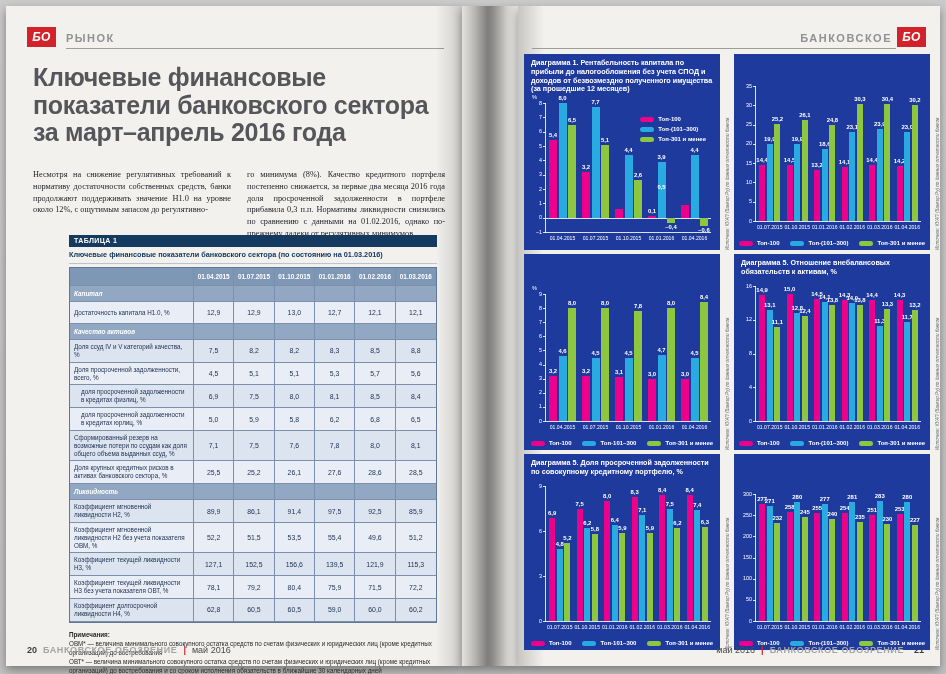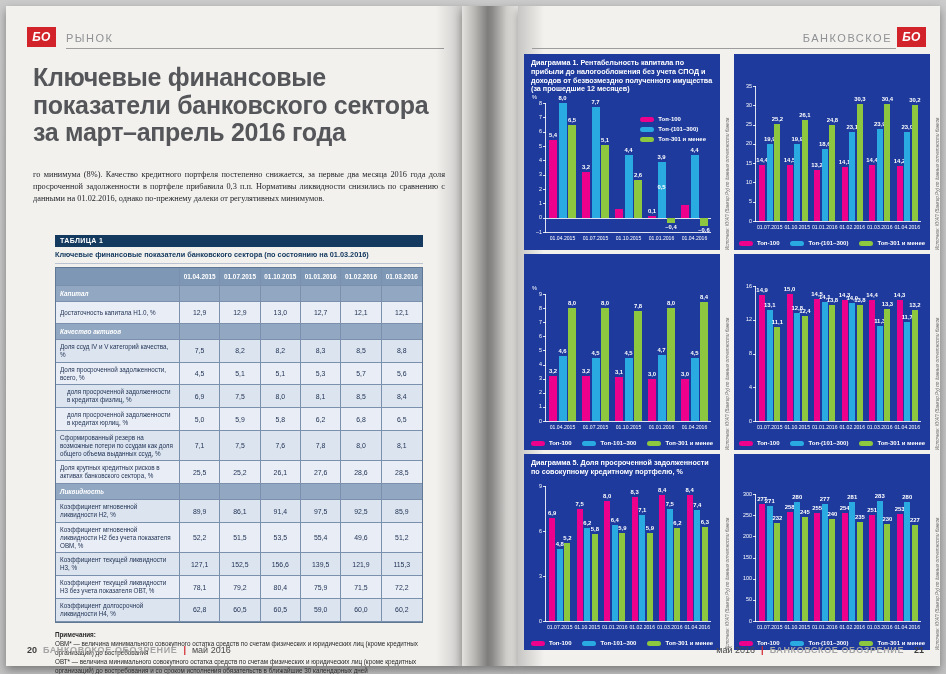--- a/index.html
+++ b/index.html
@@ -12,32 +12,32 @@
           background:linear-gradient(90deg,#e3e2df 0%,#b9b8b5 22%,#7e7d7b 46%,#8a8987 54%,#cfcecb 80%,#e9e8e5 100%);
           box-shadow:0 4px 9px rgba(0,0,0,.38);}
   .page-left::after{content:"";position:absolute;top:0;right:0;width:26px;height:100%;
           background:linear-gradient(90deg,rgba(0,0,0,0),rgba(0,0,0,.16));}
   .page-right::before{content:"";position:absolute;top:0;left:0;width:26px;height:100%;
           background:linear-gradient(90deg,rgba(0,0,0,.18),rgba(0,0,0,0));}
 
   
   .logo{position:absolute;width:29px;height:20px;background:#d2232a;color:#fff;font-weight:bold;
         font-style:italic;font-size:12px;display:flex;align-items:center;justify-content:center;letter-spacing:.5px;}
-  .kicker{position:absolute;font-size:11px;font-weight:normal;letter-spacing:1.5px;color:#8f9194;}
+  .kicker{position:absolute;font-size:11px;font-weight:bold;letter-spacing:1.5px;color:#8f9194;}
   .hrule{position:absolute;height:1px;background:#9d9d9d;}
 
   
   .lp-title{position:absolute;left:27px;top:58px;width:414px;font-size:25px;line-height:1.1;
             font-weight:bold;color:#55565a;letter-spacing:-.3px;}
   .lp-intro{position:absolute;left:27px;top:163px;width:412px;display:flex;gap:16px;}
   .lp-intro p{margin:0;flex:1;font-family:"Liberation Serif",serif;font-size:8.3px;line-height:1.42;
               color:#23242a;text-align:justify;}
 
   
-  .lp-table{position:absolute;left:13px;top:229px;width:368px;padding-left:36px;}
+  .lp-table{position:absolute;left:27px;top:229px;width:368px;padding-left:36px;}
   .tbl-tag{background:#153a60;color:#fff;font-size:7px;font-weight:bold;letter-spacing:.4px;
            padding:2px 5px 3px;}
   .tbl-caption{color:#153a60;font-size:7.3px;font-weight:bold;padding:3px 0 4px;border-bottom:1px solid #b9c3d2;}
   .tgrid{display:grid;grid-template-columns:124px repeat(6,1fr);border:1px solid #5e7896;margin-top:3px;}
   .tgrid>div{border-right:1px solid #7b90ad;border-bottom:1px solid #7b90ad;display:flex;align-items:center;}
   .tgrid>div:nth-child(7n){border-right:none;}
   .th{background:#7e97b5;color:#fff;font-weight:bold;font-size:6.4px;justify-content:center;padding:5px 0;}
   .sec{background:#92a8c2;min-height:11px;}
   .sec.lbl{color:#fff;font-weight:bold;font-style:italic;font-size:6.4px;padding:2px 4px;}
   .td{font-size:6.9px;color:#1c2f52;min-height:15px;}
@@ -85,20 +85,21 @@
 <div class="stage">
 
   <div class="page page-left">
     <div class="logo" style="left:21px;top:21px;">БО</div>
     <div class="kicker" style="left:60px;top:26px;">РЫНОК</div>
     <div class="hrule" style="left:60px;right:18px;top:42px;"></div>
 
     <div class="lp-title">Ключевые финансовые показатели банковского сектора за март–апрель 2016 года</div>
 
     <div class="lp-intro">
+      <p>Несмотря на снижение регулятивных требований к нормативу достаточности собственных средств, банки продолжают поддерживать значение Н1.0 на уровне около 12%, с ощутимым запасом до регулятивно-</p>
       <p>го минимума (8%). Качество кредитного портфеля постепенно снижается, за первые два месяца 2016 года доля просроченной задолженности в портфеле прибавила 0,3 п.п. Нормативы ликвидности снизились по сравнению с данными на 01.02.2016, однако по-прежнему далеки от регулятивных минимумов.</p>
     </div>
 
     <div class="lp-table">
       <div class="tbl-tag">ТАБЛИЦА 1</div>
       <div class="tbl-caption">Ключевые финансовые показатели банковского сектора (по состоянию на 01.03.2016)</div>
       <div class="tgrid" id="table-grid">
           <div class="th"></div>
           <div class="th">01.04.2015</div>
           <div class="th">01.07.2015</div>
@@ -458,20 +459,21 @@
               <span>Топ-101–300</span>
             </div>
             <div class="lg-item">
               <span class="lg-sw" style="background: rgb(141, 198, 63);"></span>
               <span>Топ-301 и менее</span>
             </div>
           </div>
         <div class="chart-source">Источник: КУАП (Банкир.Ру) по данным отчетности банков</div>
       </div>
       <div class="chart-panel">
+        <div class="chart-title">Диаграмма 5. Отношение внебалансовых обязательств к активам, %</div>
         <div class="chart-plot" style="top: 32px; bottom: 28px;">
             <div class="ytick" style="top: 131.5px;">0</div>
             <div class="ymark" style="top: 135px;"></div>
             <div class="ytick" style="top: 97.75px;">4</div>
             <div class="ymark" style="top: 101.25px;"></div>
             <div class="ytick" style="top: 64px;">8</div>
             <div class="ymark" style="top: 67.5px;"></div>
             <div class="ytick" style="top: 30.25px;">12</div>
             <div class="ymark" style="top: 33.75px;"></div>
             <div class="ytick" style="top: -3.5px;">16</div>

